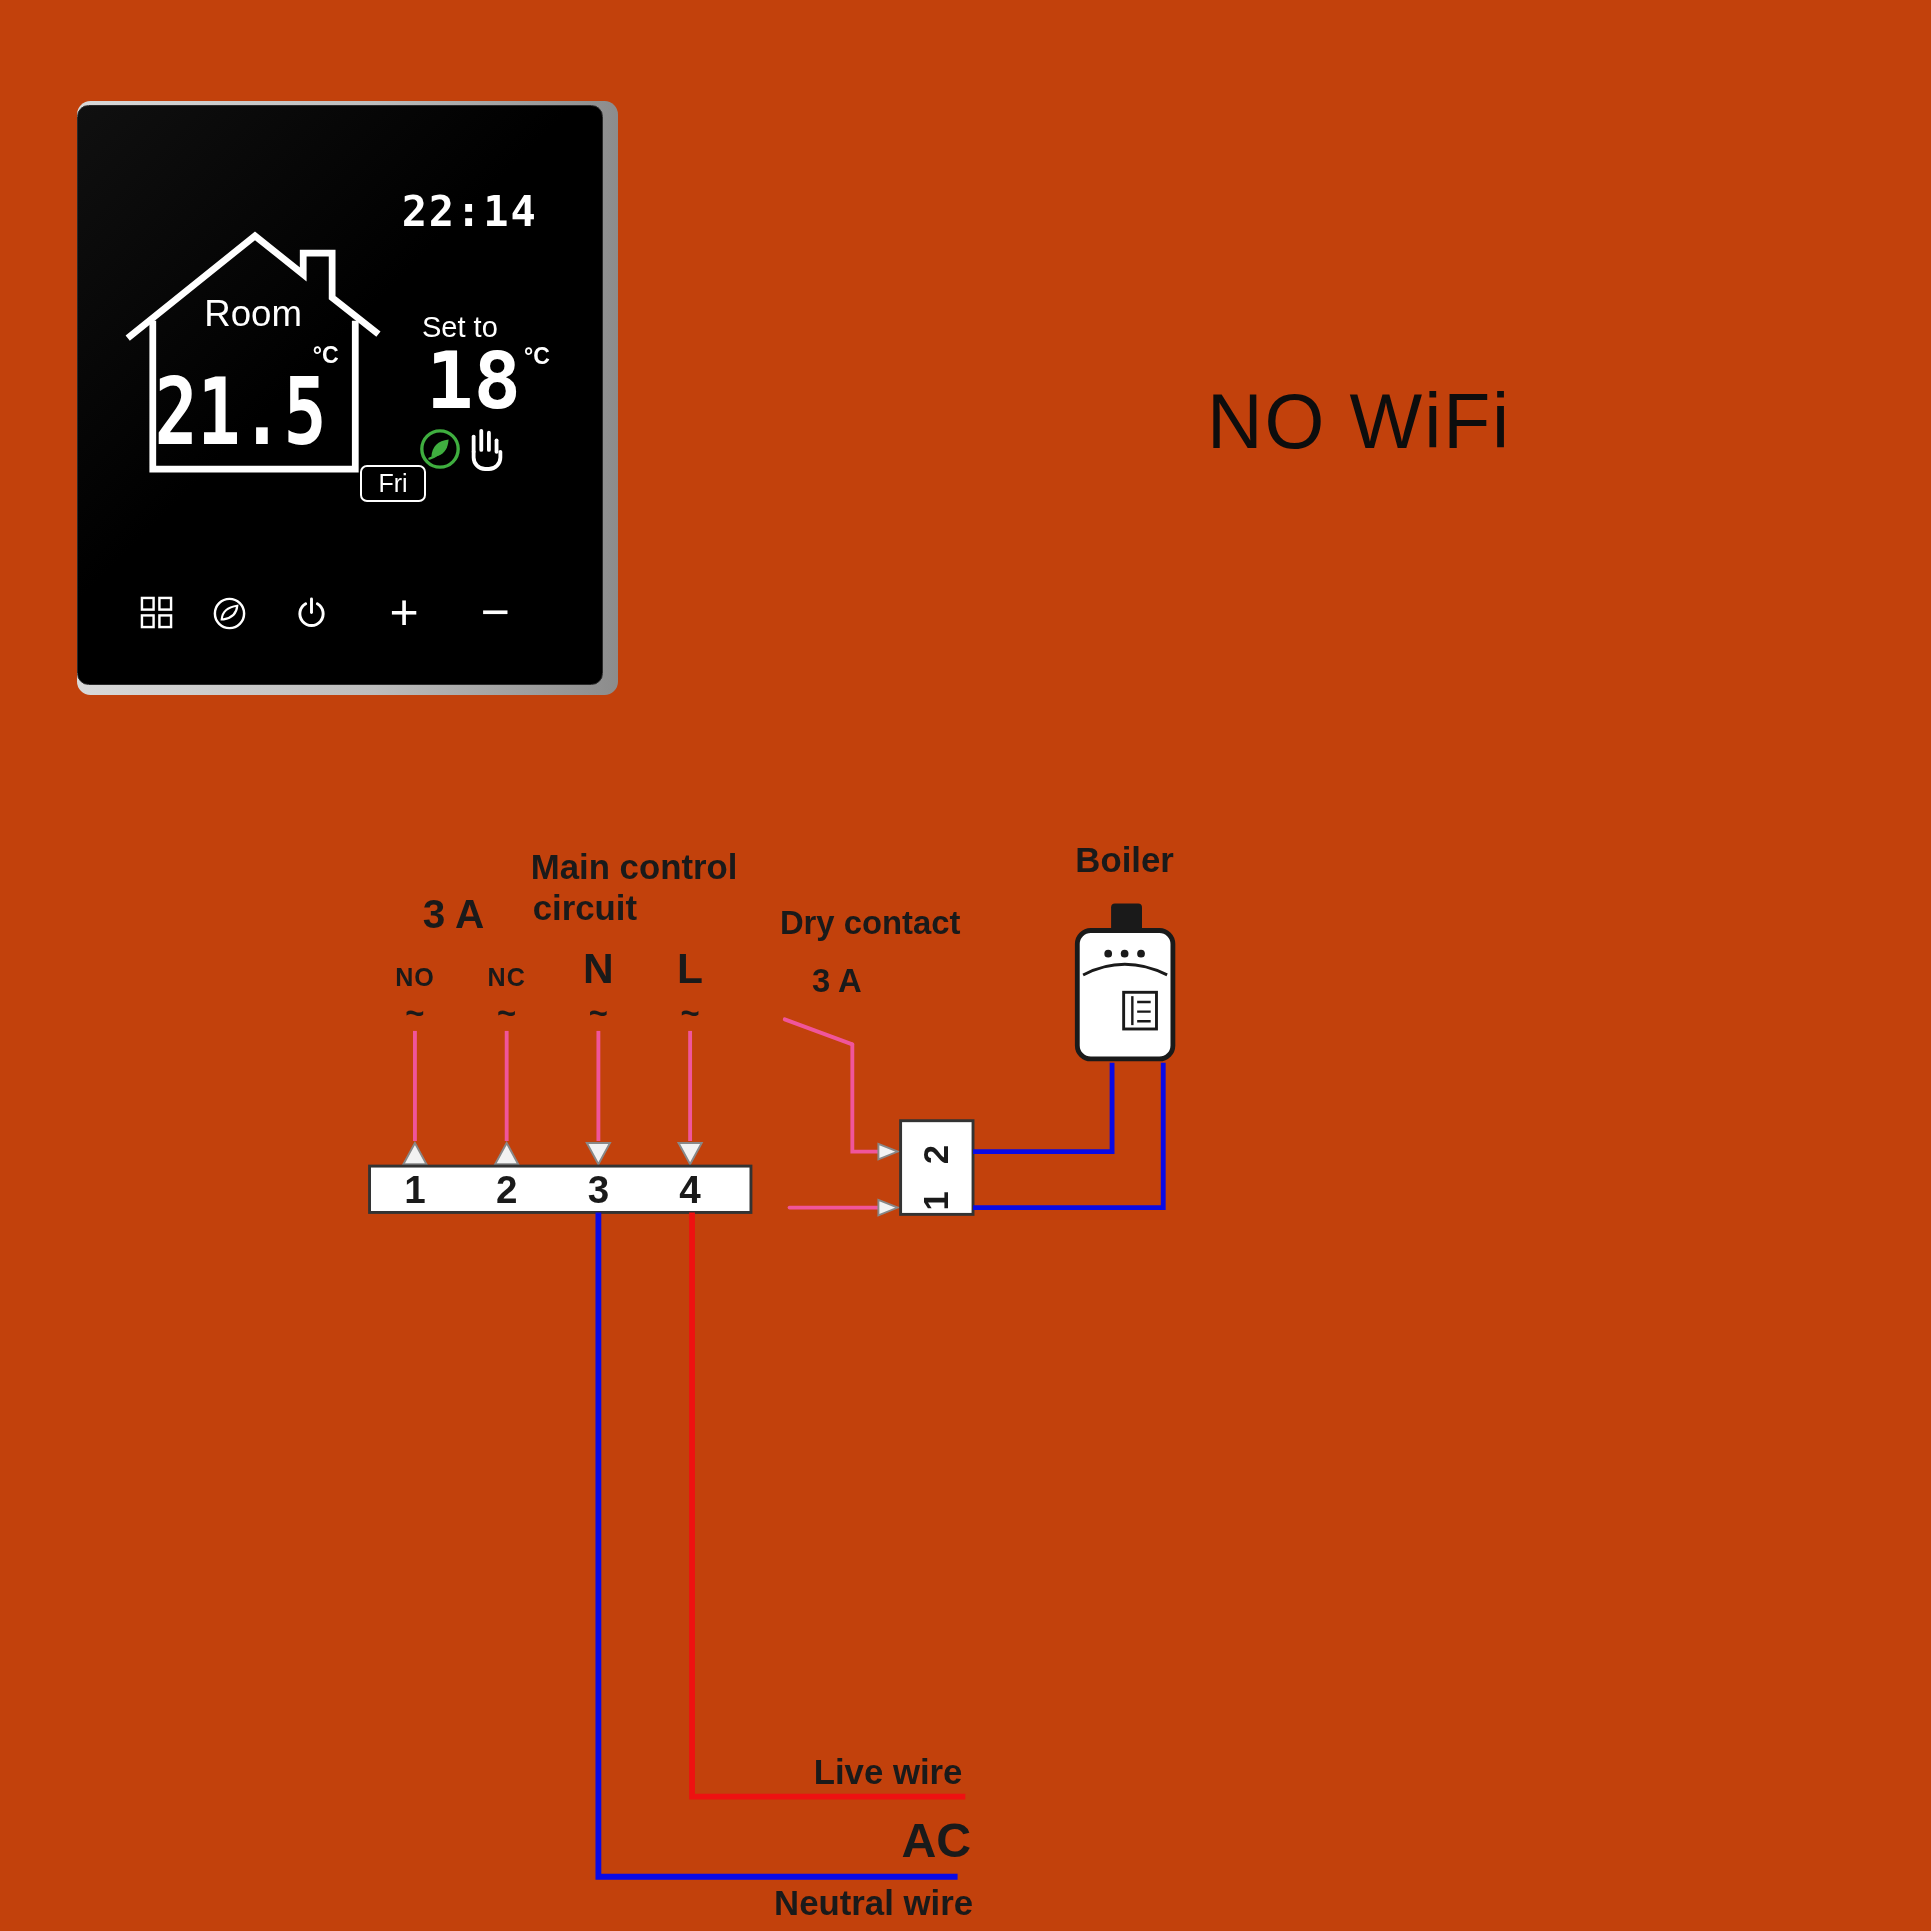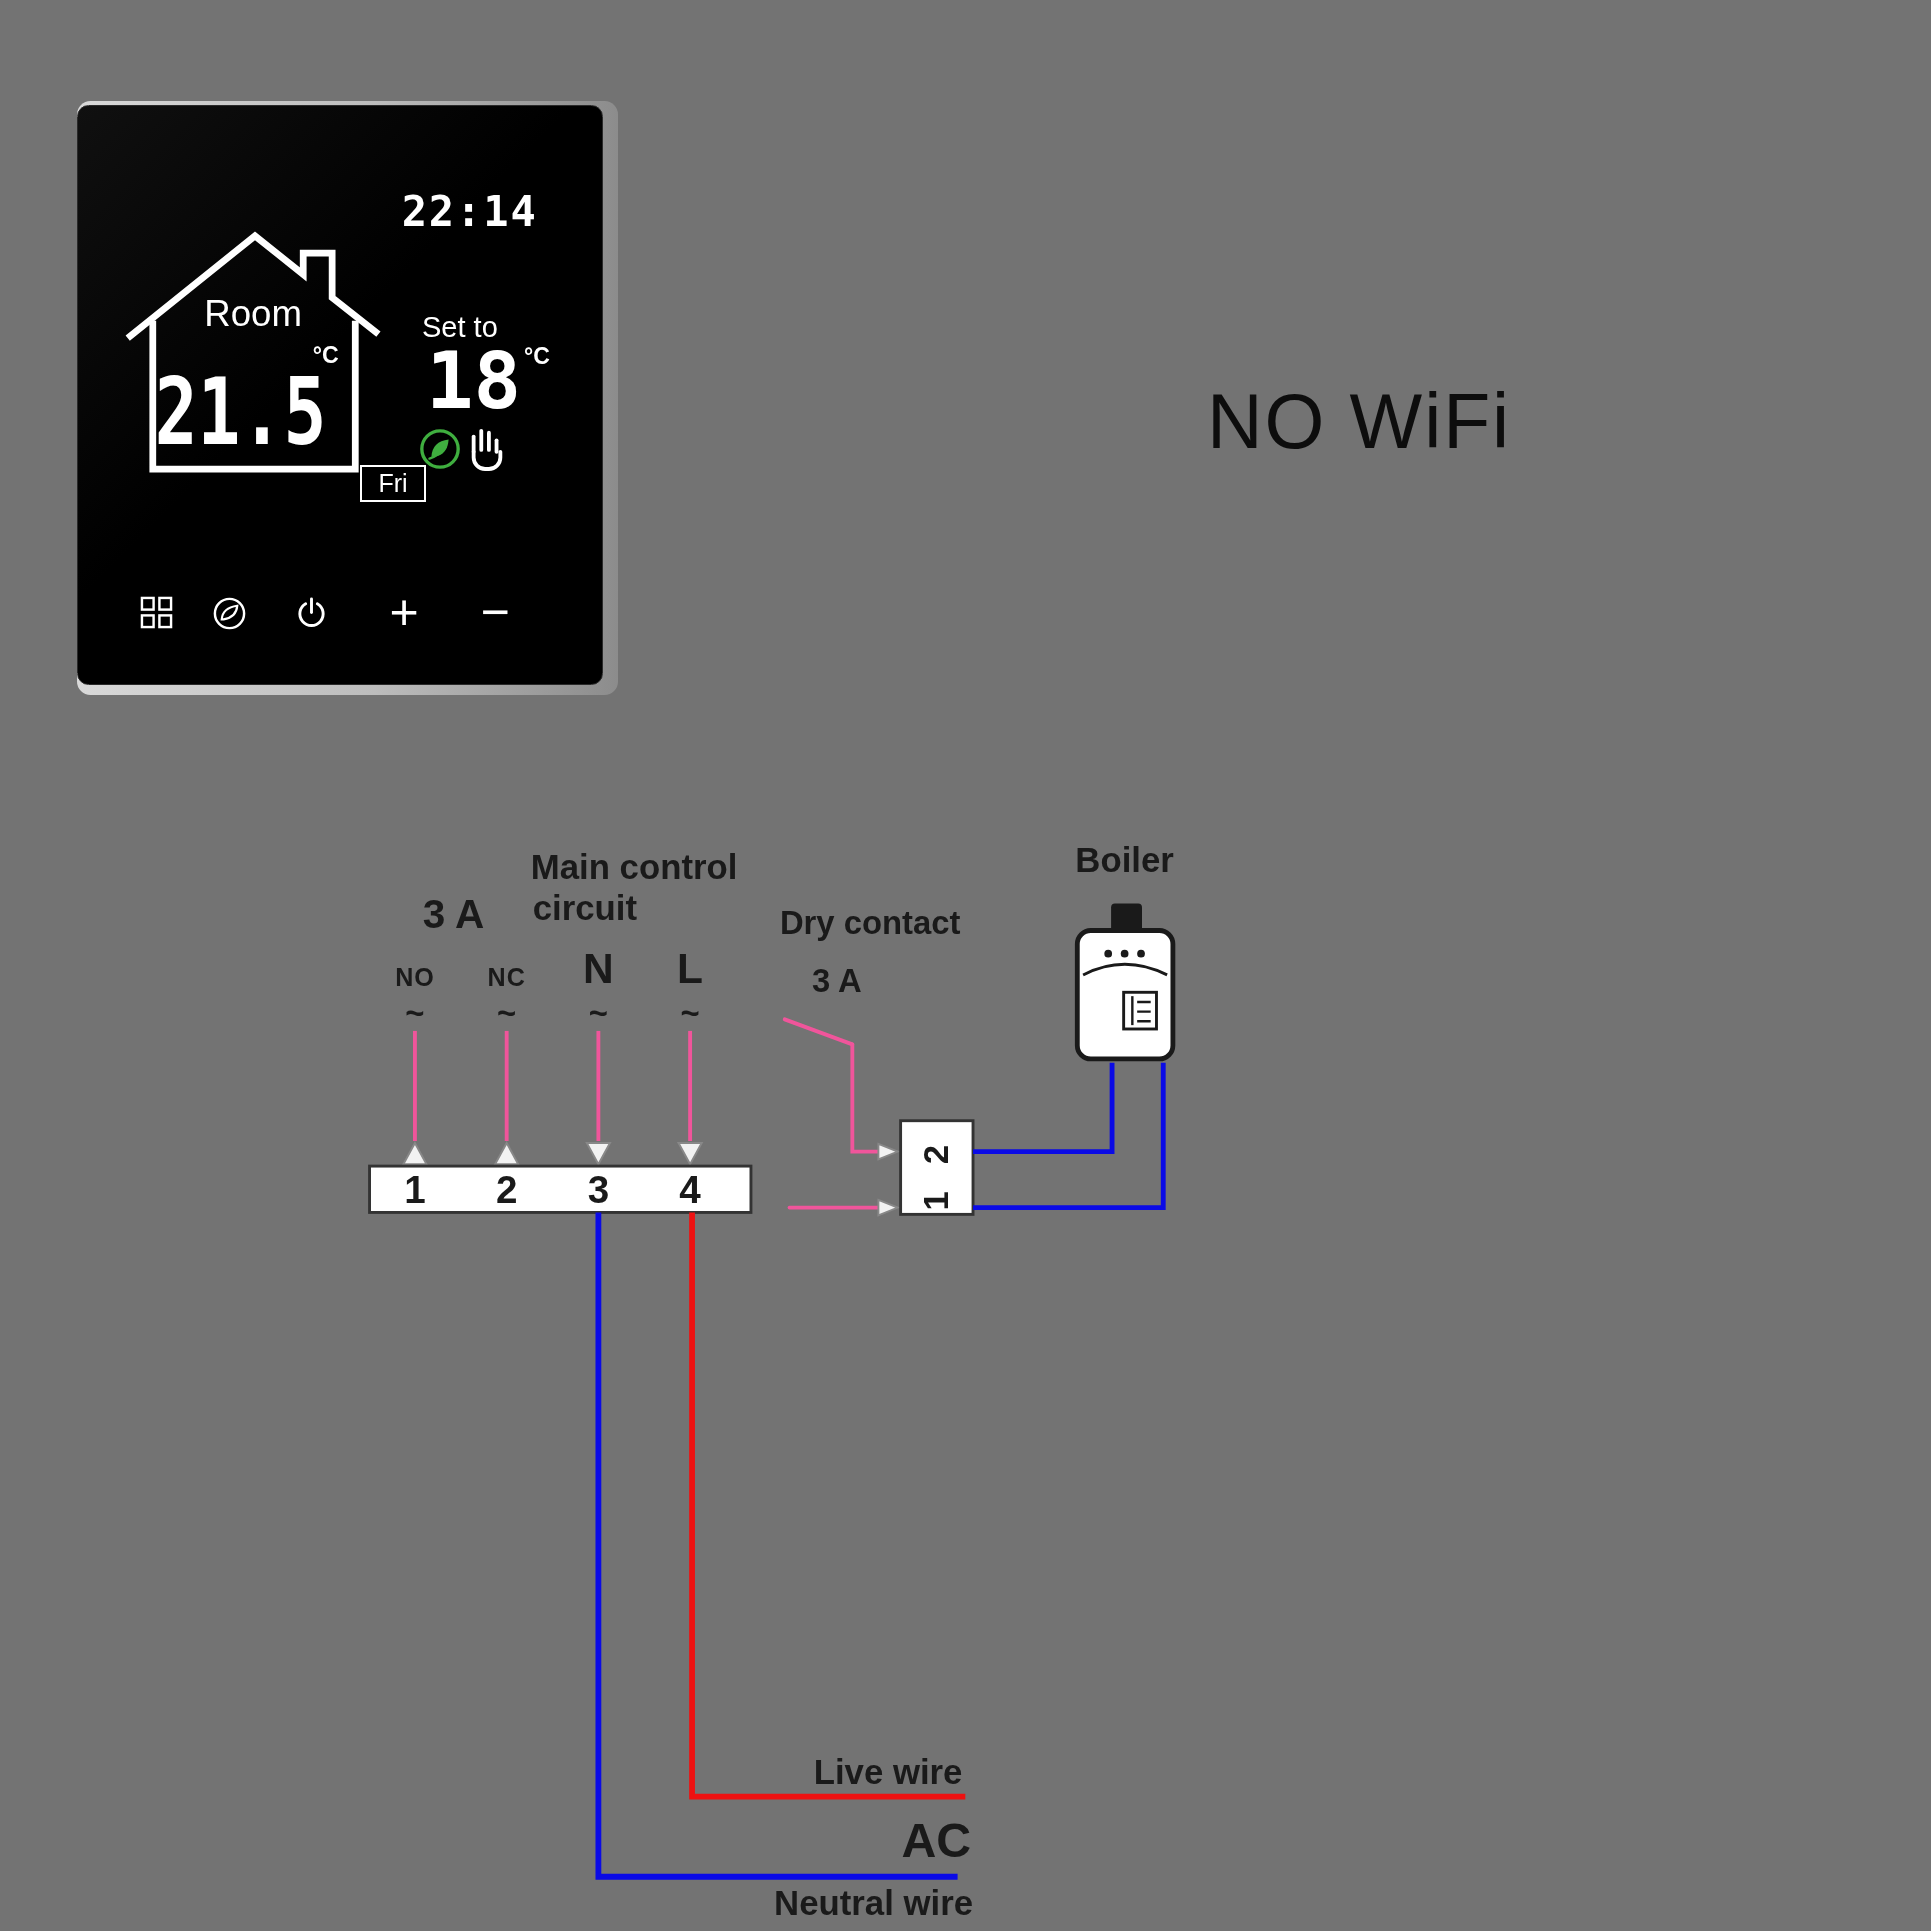--- a/index.html
+++ b/index.html
@@ -1,37 +1,37 @@
 <!DOCTYPE html>
 <html><head>
 <meta charset="utf-8">
 <style>
   html,body { margin:0; padding:0; background:#ffffff; }
-  .page { position:relative; width:1931px; height:1931px; background:#737373;
+  .page { position:relative; width:1931px; height:1931px; background:#c2410c;
           font-family:"Liberation Sans", sans-serif; overflow:hidden; color:#0d0d0d; }
 
   
   .device { position:absolute; left:77px; top:101px; width:541px; height:594px; }
   .device-edge { position:absolute; inset:0; border-radius:13.5px;
                  background:linear-gradient(90deg,#d9d9d9 0%,#bdbdbd 55%,#8c8c8c 100%); }
   .device-face { position:absolute; left:0; top:3.9px; right:15.4px; bottom:9.7px;
                  background:linear-gradient(135deg,#101010 0%,#000000 45%);
                  border:1px solid #2a2a2a; border-radius:11.6px; }
   .time { position:absolute; right:64px; top:81px; color:#fff;
           font:700 42px "DejaVu Sans Mono", monospace; letter-spacing:1.9px; }
   .house-svg { position:absolute; left:42px; top:120px; }
   .set-label { position:absolute; left:344px; top:205px; color:#fff; font-size:29px; }
   .set-temp { position:absolute; left:348px; top:236px; color:#fff;
               font:700 79px "DejaVu Sans Mono", monospace; line-height:1; }
   .set-temp .unit { position:relative; top:-44px; margin-left:2.9px;
                     font:700 23px "Liberation Sans", sans-serif; }
   .eco-badge { position:absolute; left:340px; top:321px; }
   .hand-badge { position:absolute; left:388px; top:317px; }
   .day-box { position:absolute; left:282px; top:359px; width:62px; height:33px;
-             border:2.9px solid #fff; border-radius:0; color:#fff; font-size:25px;
+             border:2.9px solid #fff; border-radius:7px; color:#fff; font-size:25px;
              line-height:33px; text-align:center; }
   .touch { position:absolute; color:#fff; }
   .touch.txt { width:42px; text-align:center; font-size:50px; font-weight:400; line-height:42px; }
 
   
   .amp-heading { position:absolute; left:1279px; top:27px; font-size:145px;
                  font-weight:900; letter-spacing:-3.9px; }
   .title-heading { position:absolute; left:643px; top:230px; font-size:100px;
                    font-weight:900; letter-spacing:-3.9px; white-space:nowrap; }
   .subtitle-heading { position:absolute; left:1207px; top:377px; font-size:77px;

